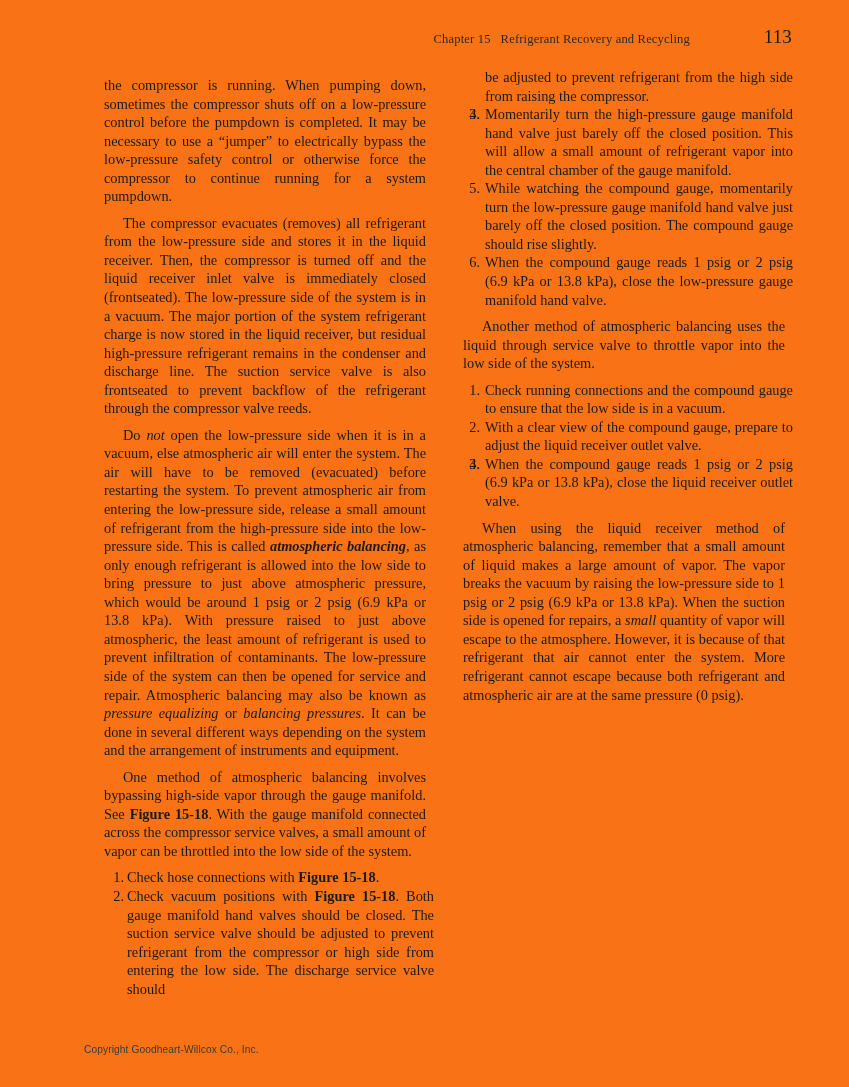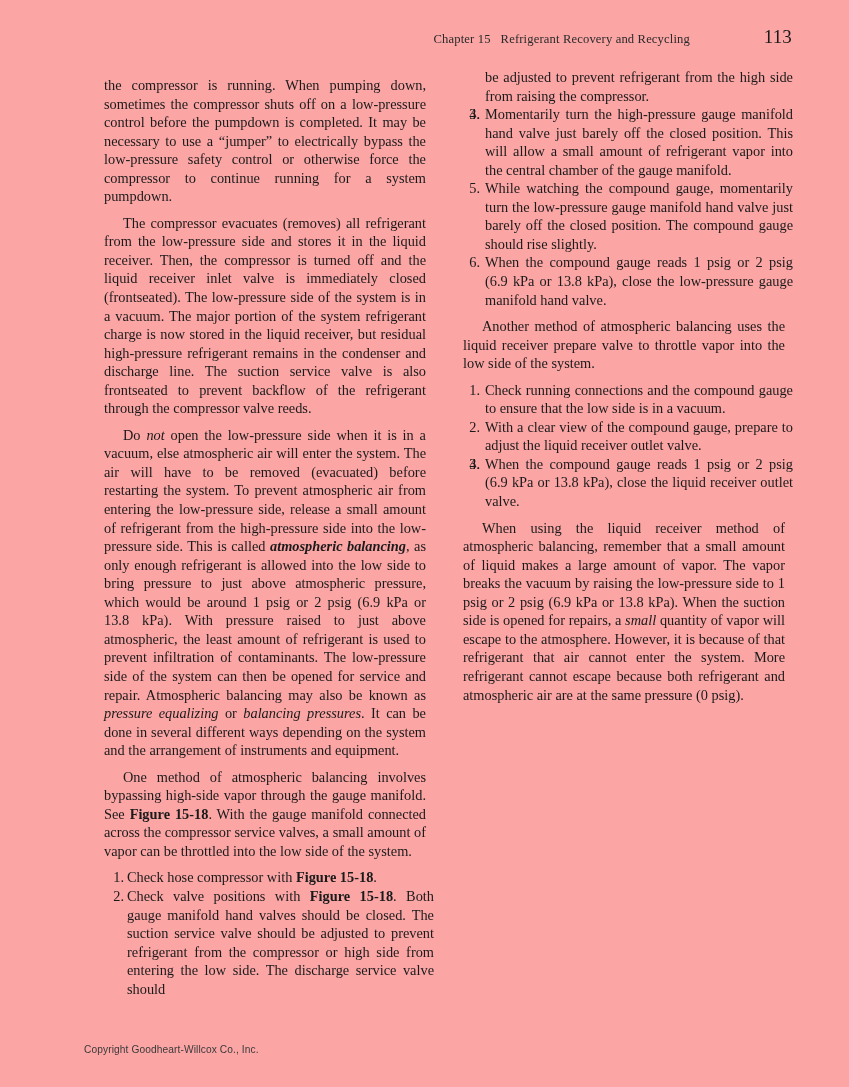--- a/index.html
+++ b/index.html
@@ -5,21 +5,21 @@
 <style>
   html, body {
     margin: 0;
     padding: 0;
     background: #ffffff;
   }
   .page {
     position: relative;
     width: 849px;
     height: 1087px;
-    background: #fca5a5;
+    background: #f97316;
     overflow: hidden;
     font-family: "Liberation Serif", "DejaVu Serif", serif;
     color: #1a1a1a;
     box-sizing: border-box;
   }
 
   
   .running-head {
     position: absolute;
     top: 26px;
@@ -148,24 +148,24 @@
       <p class="para noindent">the compressor is running. When pumping down, sometimes the compressor shuts off on a low-pressure control before the pumpdown is completed. It may be necessary to use a “jumper” to electrically bypass the low-pressure safety control or otherwise force the compressor to continue running for a system pumpdown.</p>
 
       <p class="para indent">The compressor evacuates (removes) all refrigerant from the low-pressure side and stores it in the liquid receiver. Then, the compressor is turned off and the liquid receiver inlet valve is immediately closed (frontseated). The low-pressure side of the system is in a vacuum. The major portion of the system refrigerant charge is now stored in the liquid receiver, but residual high-pressure refrigerant remains in the condenser and discharge line. The suction service valve is also frontseated to prevent backflow of the refrigerant through the compressor valve reeds.</p>
 
       <p class="para indent"><span>Do </span><i>not</i><span> open the low-pressure side when it is in a vacuum, else atmospheric air will enter the system. The air will have to be removed (evacuated) before restarting the system. To prevent atmospheric air from entering the low-pressure side, release a small amount of refrigerant from the high-pressure side into the low-pressure side. This is called </span><span class="bi">atmospheric balancing</span><span>, as only enough refrigerant is allowed into the low side to bring pressure to just above atmospheric pressure, which would be around 1 psig or 2 psig (6.9 kPa or 13.8 kPa). With pressure raised to just above atmospheric, the least amount of refrigerant is used to prevent infiltration of contaminants. The low-pressure side of the system can then be opened for service and repair. Atmospheric balancing may also be known as </span><i>pressure equalizing</i><span> or </span><i>balancing pressures</i><span>. It can be done in several different ways depending on the system and the arrangement of instruments and equipment.</span></p>
 
       <p class="para indent"><span>One method of atmospheric balancing involves bypassing high-side vapor through the gauge manifold. See </span><b>Figure 15-18</b><span>. With the gauge manifold connected across the compressor service valves, a small amount of vapor can be throttled into the low side of the system.</span></p>
 
       <ol class="numlist">
         <li>
-          <span class="num">1.</span><span>Check hose compressor with </span><b>Figure 15-18</b><span>.</span>
-        </li>
-        <li>
-          <span class="num">2.</span><span>Check valve positions with </span><b>Figure 15-18</b><span>. Both gauge manifold hand valves should be closed. The suction service valve should be adjusted to prevent refrigerant from the compressor or high side from entering the low side. The discharge service valve should</span>
+          <span class="num">1.</span><span>Check hose connections with </span><b>Figure 15-18</b><span>.</span>
+        </li>
+        <li>
+          <span class="num">2.</span><span>Check vacuum positions with </span><b>Figure 15-18</b><span>. Both gauge manifold hand valves should be closed. The suction service valve should be adjusted to prevent refrigerant from the compressor or high side from entering the low side. The discharge service valve should</span>
         </li>
       </ol>
 
     </div>
 
     <div class="column right">
 
       <ol class="numlist">
         <li>
           <span>be adjusted to prevent refrigerant from the high side from raising the compressor.</span>
@@ -177,21 +177,21 @@
           <span class="num">4.</span><span>Momentarily turn the high-pressure gauge manifold hand valve just barely off the closed position. This will allow a small amount of refrigerant vapor into the central chamber of the gauge manifold.</span>
         </li>
         <li>
           <span class="num">5.</span><span>While watching the compound gauge, momentarily turn the low-pressure gauge manifold hand valve just barely off the closed position. The compound gauge should rise slightly.</span>
         </li>
         <li>
           <span class="num">6.</span><span>When the compound gauge reads 1 psig or 2 psig (6.9 kPa or 13.8 kPa), close the low-pressure gauge manifold hand valve.</span>
         </li>
       </ol>
 
-      <p class="para indent">Another method of atmospheric balancing uses the liquid receiver prepare valve to throttle vapor into the low side of the system.</p>
+      <p class="para indent">Another method of atmospheric balancing uses the liquid through service valve to throttle vapor into the low side of the system.</p>
 
       <ol class="numlist">
         <li>
           <span class="num">1.</span><span>Check running connections and the compound gauge to ensure that the low side is in a vacuum.</span>
         </li>
         <li>
           <span class="num">2.</span><span>With a clear view of the compound gauge, prepare to adjust the liquid receiver outlet valve.</span>
         </li>
         <li>
           <span class="num">3.</span>

